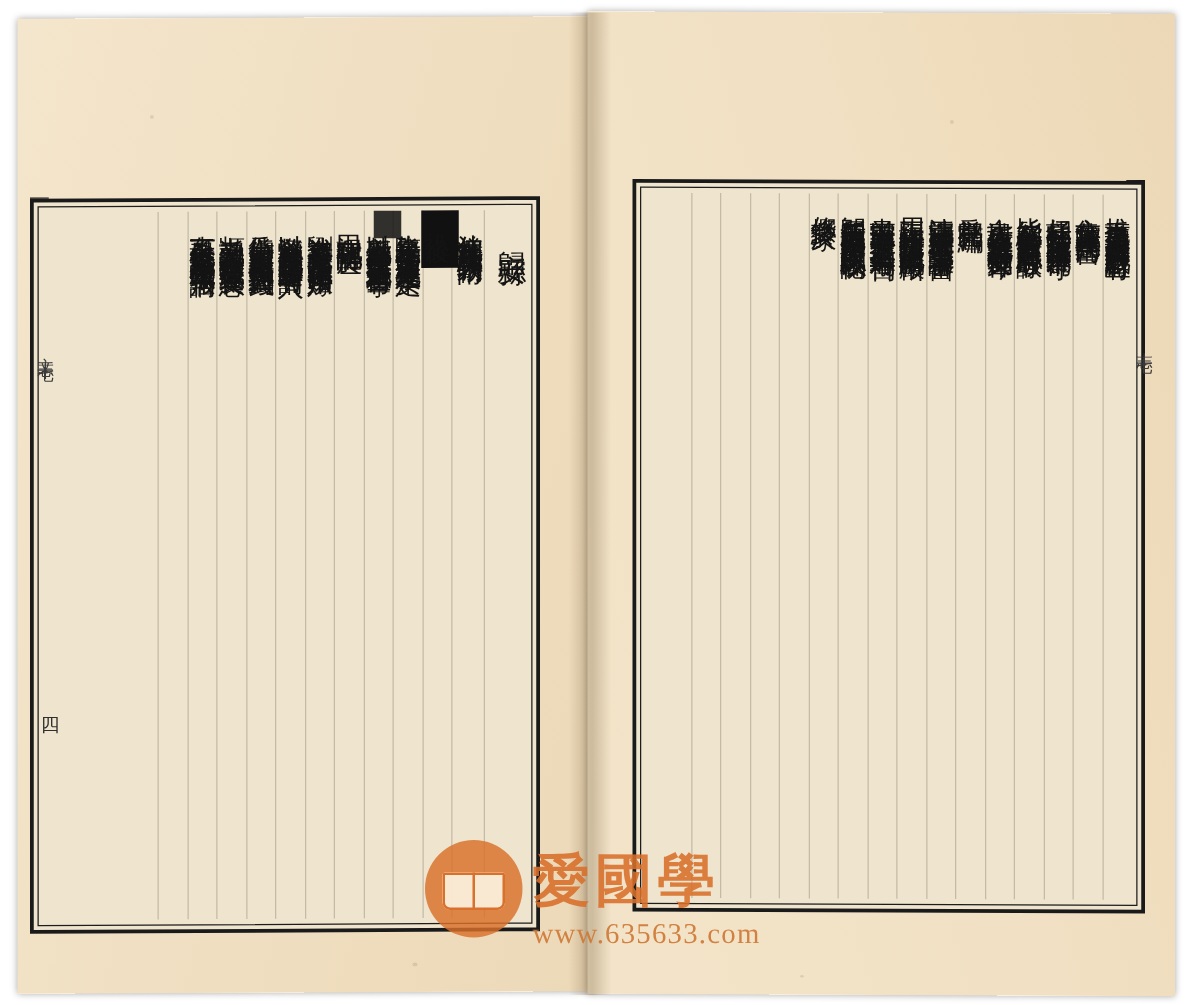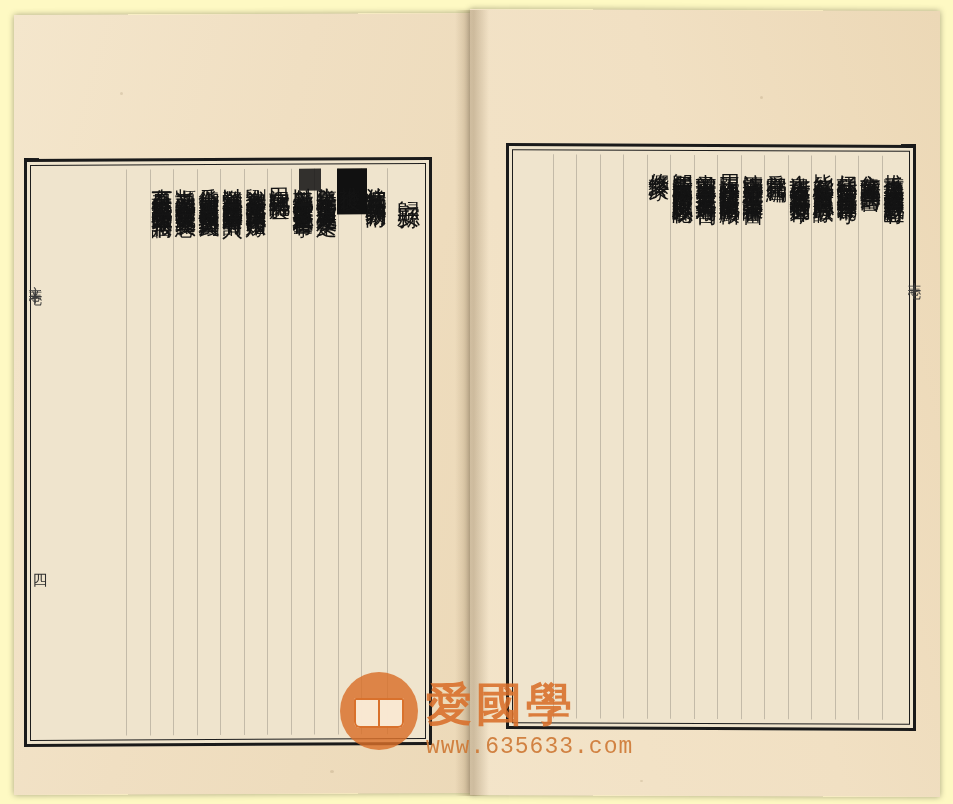--- a/index.html
+++ b/index.html
@@ -4,21 +4,21 @@
 <style>
   html, body {
     margin: 0;
     padding: 0;
     background: #8e8e8e;
   }
   #page {
     position: relative;
     width: 953px;
     height: 804px;
-    background: #fef9c3;
+    background: #ffffff;
     overflow: hidden;
     font-family: "DejaVu Serif", "Liberation Serif", serif;
   }
 
   
   .sheet {
     position: absolute;
     background: #f2e3c8;
     box-shadow: 0 0 6px rgba(0,0,0,0.35);
   }
@@ -207,21 +207,21 @@
     font-family: "DejaVu Sans", "Liberation Sans", sans-serif;
     font-weight: bold;
   }
   #watermark .wm-url {
     position: absolute;
     left: 86px; top: 62px;
     font-size: 23px;
     letter-spacing: 1px;
     color: #cf7a37;
     opacity: 0.92;
-    font-family: Liberation Mono, monospace;
+    font-family: Liberation Serif, serif;
   }
 
   
   .speck {
     position: absolute;
     background: rgba(120,95,55,0.16);
     border-radius: 50%;
   }
 </style>
 </head>

